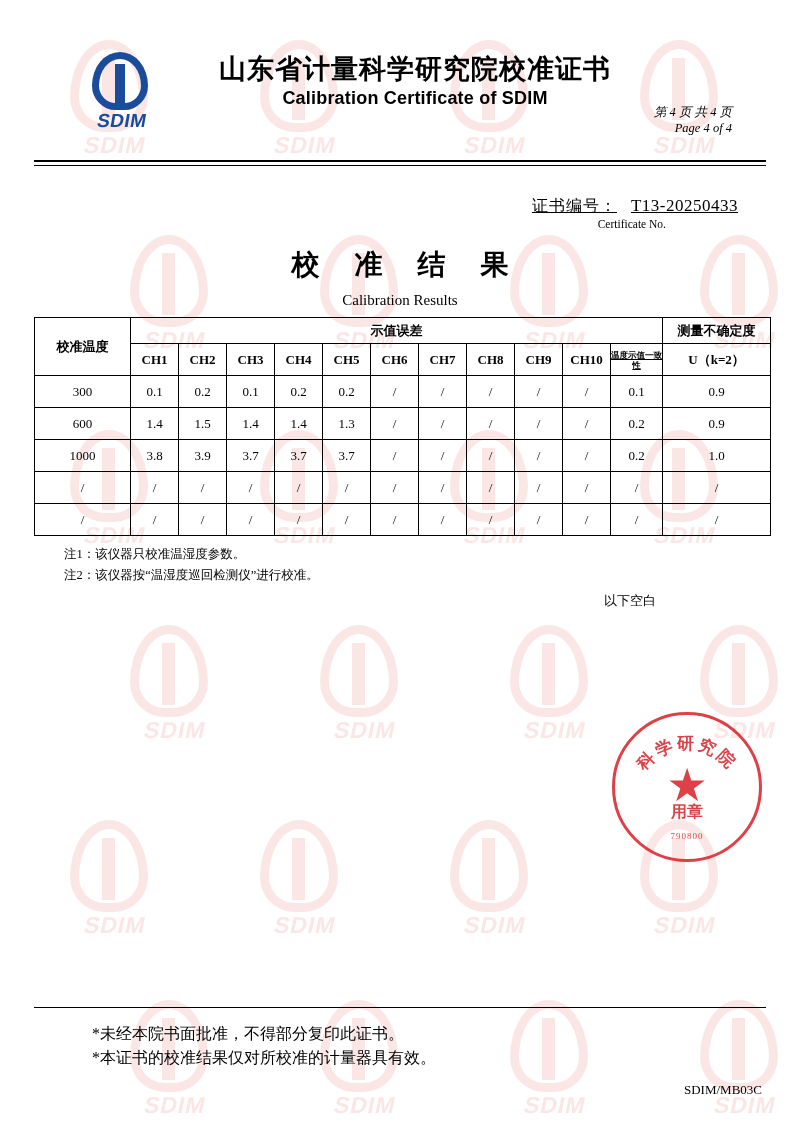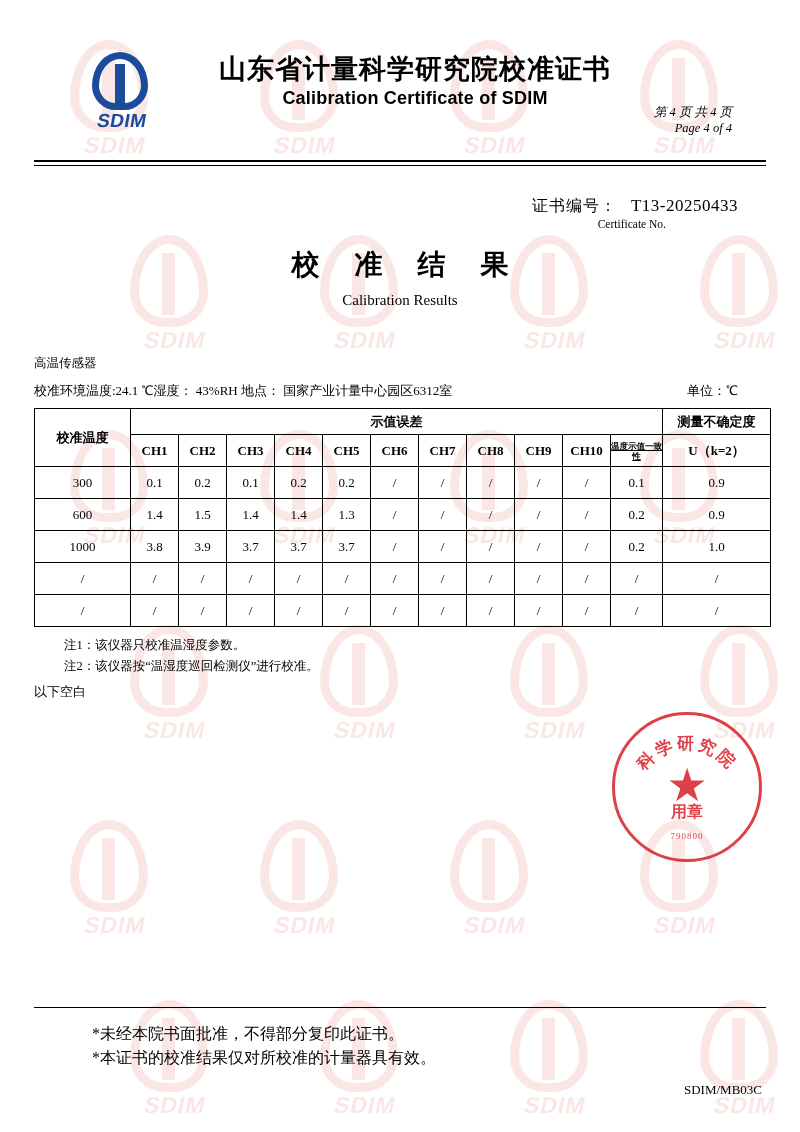--- a/index.html
+++ b/index.html
@@ -159,20 +159,21 @@
   .certno-wrap {
     margin-top: 30px;
     text-align: right;
     padding-right: 28px;
     position: relative;
     height: 44px;
   }
   .certno-line {
     font-size: 16px;
     letter-spacing: 1px;
+    text-decoration: underline;
   }
   .certno-label { font-size: 16px; }
   .certno-value {
     font-family: "Liberation Serif", serif;
     font-size: 17px;
     margin-left: 14px;
     letter-spacing: 0.5px;
   }
   .certno-en {
     font-size: 11.5px;
@@ -242,21 +243,21 @@
   .unc-lbl { font-family: "Liberation Serif", serif; font-size: 13px; }
 
   
   .notes {
     margin-top: 8px;
     font-size: 12.5px;
     line-height: 21px;
     padding-left: 30px;
   }
   .blank-note {
-    text-align: left;
+    text-align: right;
     font-size: 13px;
     margin-top: 6px;
     padding-right: 110px;
   }
 
   
   .seal {
     position: absolute;
     right: 38px;
     top: 712px;
@@ -482,27 +483,20 @@
   <div class="certno-wrap">
     <div class="certno-line">
       <span class="certno-label">证书编号：</span><span class="certno-value">T13-20250433</span>
     </div>
     <div class="certno-en">Certificate No.</div>
   </div>
 
   <div class="main-title-cn">校 准 结 果</div>
   <div class="main-title-en">Calibration Results</div>
 
-  <div class="meta">
-    <div>高温传感器</div>
-    <div class="meta-row2">
-      <span>校准环境温度:24.1 ℃湿度： 43%RH  地点： 国家产业计量中心园区6312室</span>
-      <span class="meta-unit">单位：℃</span>
-    </div>
-  </div>
 
   <table class="cal">
     <colgroup>
       <col class="col-temp">
       <col class="col-ch">
         <col class="col-ch">
         <col class="col-ch">
         <col class="col-ch">
         <col class="col-ch">
       <col class="col-ch">

